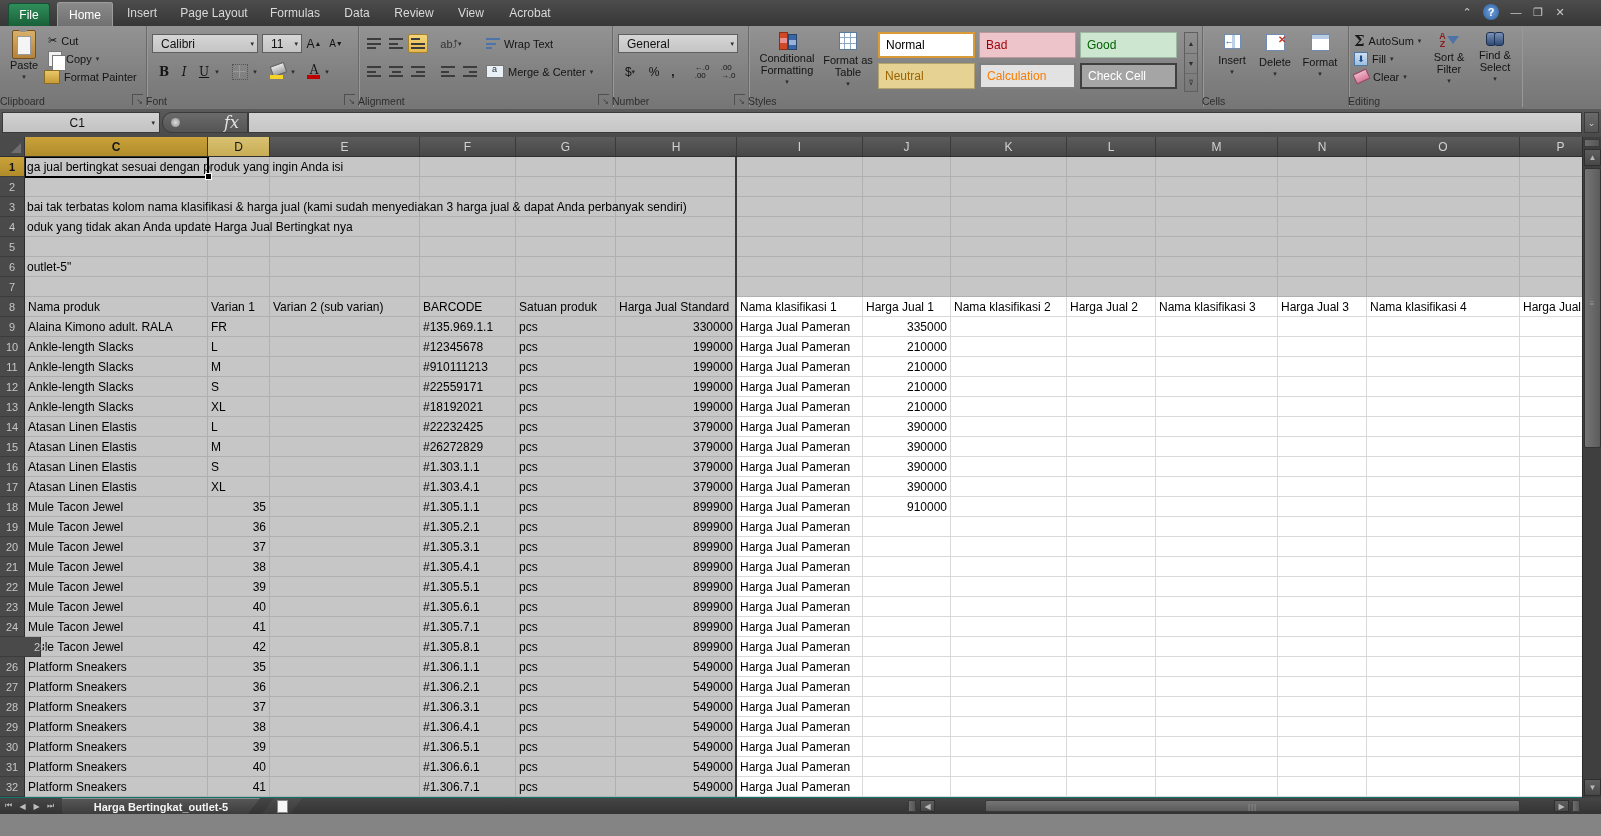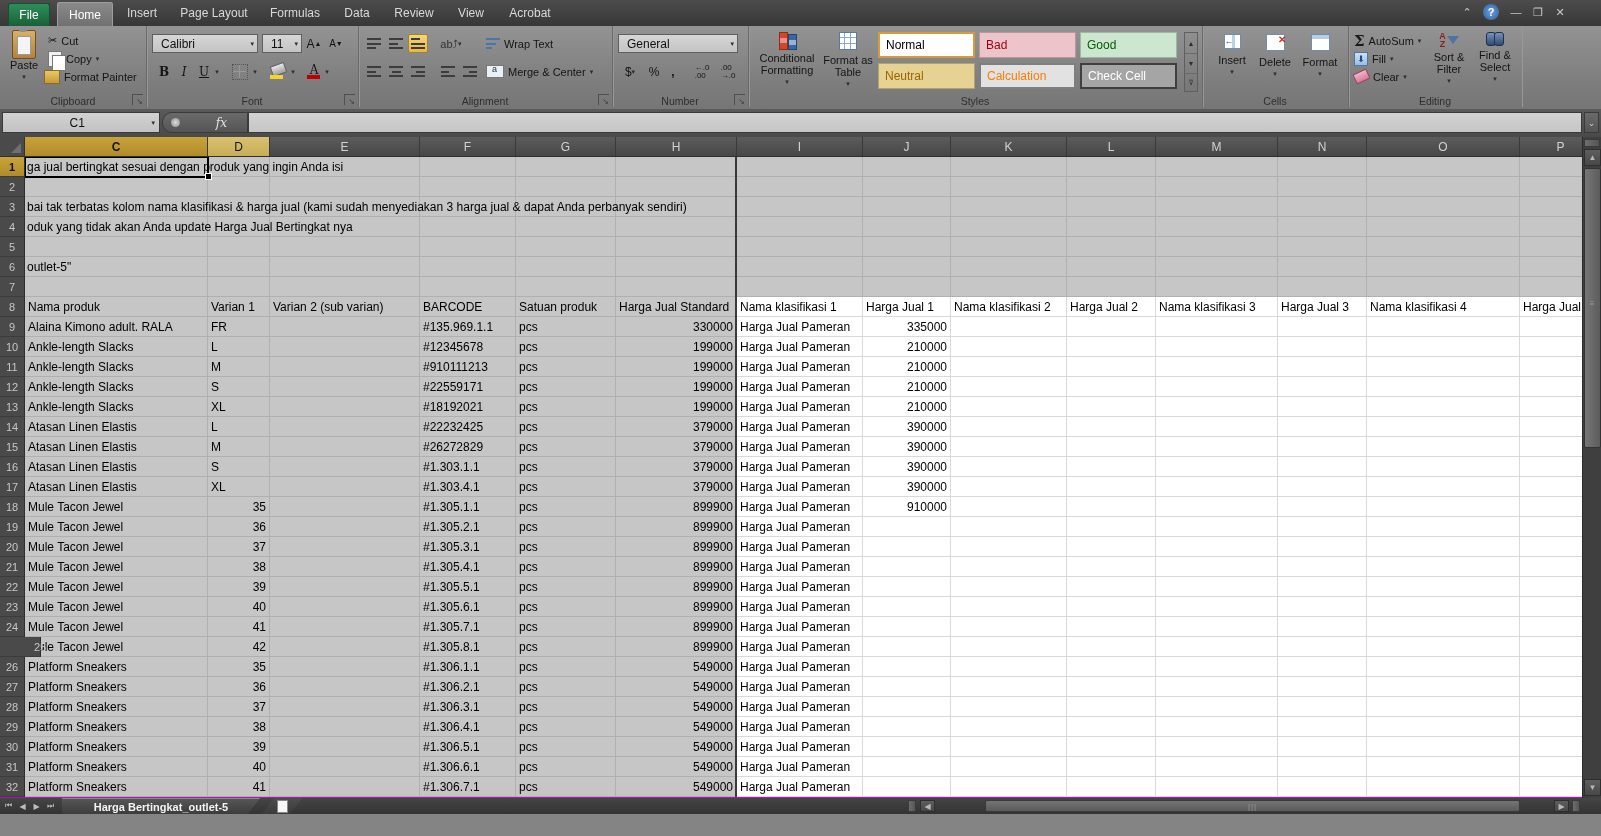--- a/index.html
+++ b/index.html
@@ -19,21 +19,21 @@
     border-radius:2.5px 2.5px 0 0;color:#fff;box-sizing:border-box;top:2px;height:24px;}
   .winbtn{top:4px;height:16px;display:flex;align-items:center;justify-content:center;
     color:#c9c9c9;font-size:11px;}
   .helpbtn{width:16px;height:16px;border-radius:50%;background:radial-gradient(#6fa0dc,#2d5e9e);
     color:#fff;font-size:11px;font-weight:bold;display:flex;align-items:center;justify-content:center;}
 
   
   #ribbon{left:0;top:26px;width:1601px;height:83px;
     background:linear-gradient(#939393,#7d7d7d 70%,#767676);border-bottom:2px solid #595959;}
   .grp{position:absolute;top:0;height:81px;border-right:1px solid #6a6a6a;box-shadow:1px 0 0 #989898;}
-  .grplabel{position:absolute;bottom:0;left:0;width:100%;text-align:center;
+  .grplabel{position:absolute;bottom:0;left:0;width:100%;text-align:left;
     font-size:10.5px;color:#2e2e2e;}
   .launcher{position:absolute;right:3px;bottom:2px;width:10px;height:10px;
     border-left:1px solid #4f4f4f;border-top:1px solid #4f4f4f;color:#3c3c3c;font-size:8px;
     display:flex;align-items:flex-end;justify-content:flex-end;line-height:6px;}
   .bigbtn{position:absolute;display:flex;flex-direction:column;align-items:center;
     font-size:11px;color:#141414;text-align:center;line-height:12px;}
   .bigbtn .car{font-size:7px;color:#2c2c2c;}
   .smallbtn{position:absolute;height:17px;display:flex;align-items:center;gap:4px;
     font-size:11px;color:#141414;white-space:nowrap;}
   .car{font-size:7px;color:#2c2c2c;}
@@ -98,29 +98,29 @@
   #fbar{left:0;top:109px;width:1601px;height:28px;background:linear-gradient(#5a5a5a,#4a4a4a);
     border-bottom:1px solid #2c2c2c;}
   #namebox{left:2px;top:3px;width:158px;height:21px;background:linear-gradient(#d2d2d2,#c2c2c2);
     border:1px solid #3a3a3a;box-sizing:border-box;display:flex;align-items:center;
     font-size:12px;color:#111;}
   #namebox span.nb{flex:1;text-align:center;}
   #fxpill{left:162px;top:3px;width:86px;height:21px;background:linear-gradient(#6a6a6a,#555);
     border-radius:10px 0 0 10px;border:1px solid #3a3a3a;box-sizing:border-box;
     display:flex;align-items:center;}
   #fxpill .dot{width:9px;height:9px;border-radius:50%;background:radial-gradient(#ddd,#8a8a8a);margin-left:8px;}
-  #fxpill .fx{margin-left:auto;margin-right:20px;color:#e3e3e3;font-style:italic;font-size:12px;font-family:"DejaVu Serif",serif;}
+  #fxpill .fx{margin-left:auto;margin-right:8px;color:#e3e3e3;font-style:italic;font-size:16px;font-family:"DejaVu Serif",serif;}
   #finput{left:248px;top:3px;width:1334px;height:21px;background:linear-gradient(#d2d2d2,#c6c6c6);
     border:1px solid #3a3a3a;box-sizing:border-box;font-size:12px;color:#111;padding:2px 4px;}
   #fexpand{left:1584px;top:3px;width:15px;height:21px;background:linear-gradient(#6a6a6a,#555);
     border:1px solid #3a3a3a;box-sizing:border-box;color:#ccc;font-size:9px;
     display:flex;align-items:center;justify-content:center;}
 
   
-  #grid{left:0;top:137px;width:1582px;height:661px;overflow:hidden;background:#a21caf;}
+  #grid{left:0;top:137px;width:1582px;height:661px;overflow:hidden;background:#0f766e;}
   #colhdrs{left:0;top:137px;width:1582px;height:20px;background:linear-gradient(#5c5c5c,#474747);
     border-bottom:1px solid #2f2f2f;box-sizing:border-box;}
   .colhdr{position:absolute;top:0;height:19px;color:#d2d2d2;font-size:12px;
     display:flex;align-items:center;justify-content:center;border-right:1px solid #3a3a3a;box-sizing:border-box;}
   .colhdr.selmain{background:linear-gradient(#caa23a,#b08c2a);color:#151515;font-weight:bold;}
   .colhdr.seladj{background:linear-gradient(#d8c171,#c9ad56);color:#151515;}
   #selall{left:0;top:137px;width:25px;height:20px;background:#4a4a4a;border-right:1px solid #333;
     border-bottom:1px solid #2f2f2f;box-sizing:border-box;}
   #selall::after{content:"";position:absolute;right:3px;bottom:3px;width:0;height:0;
     border-left:10px solid transparent;border-bottom:10px solid #6f6f6f;}

